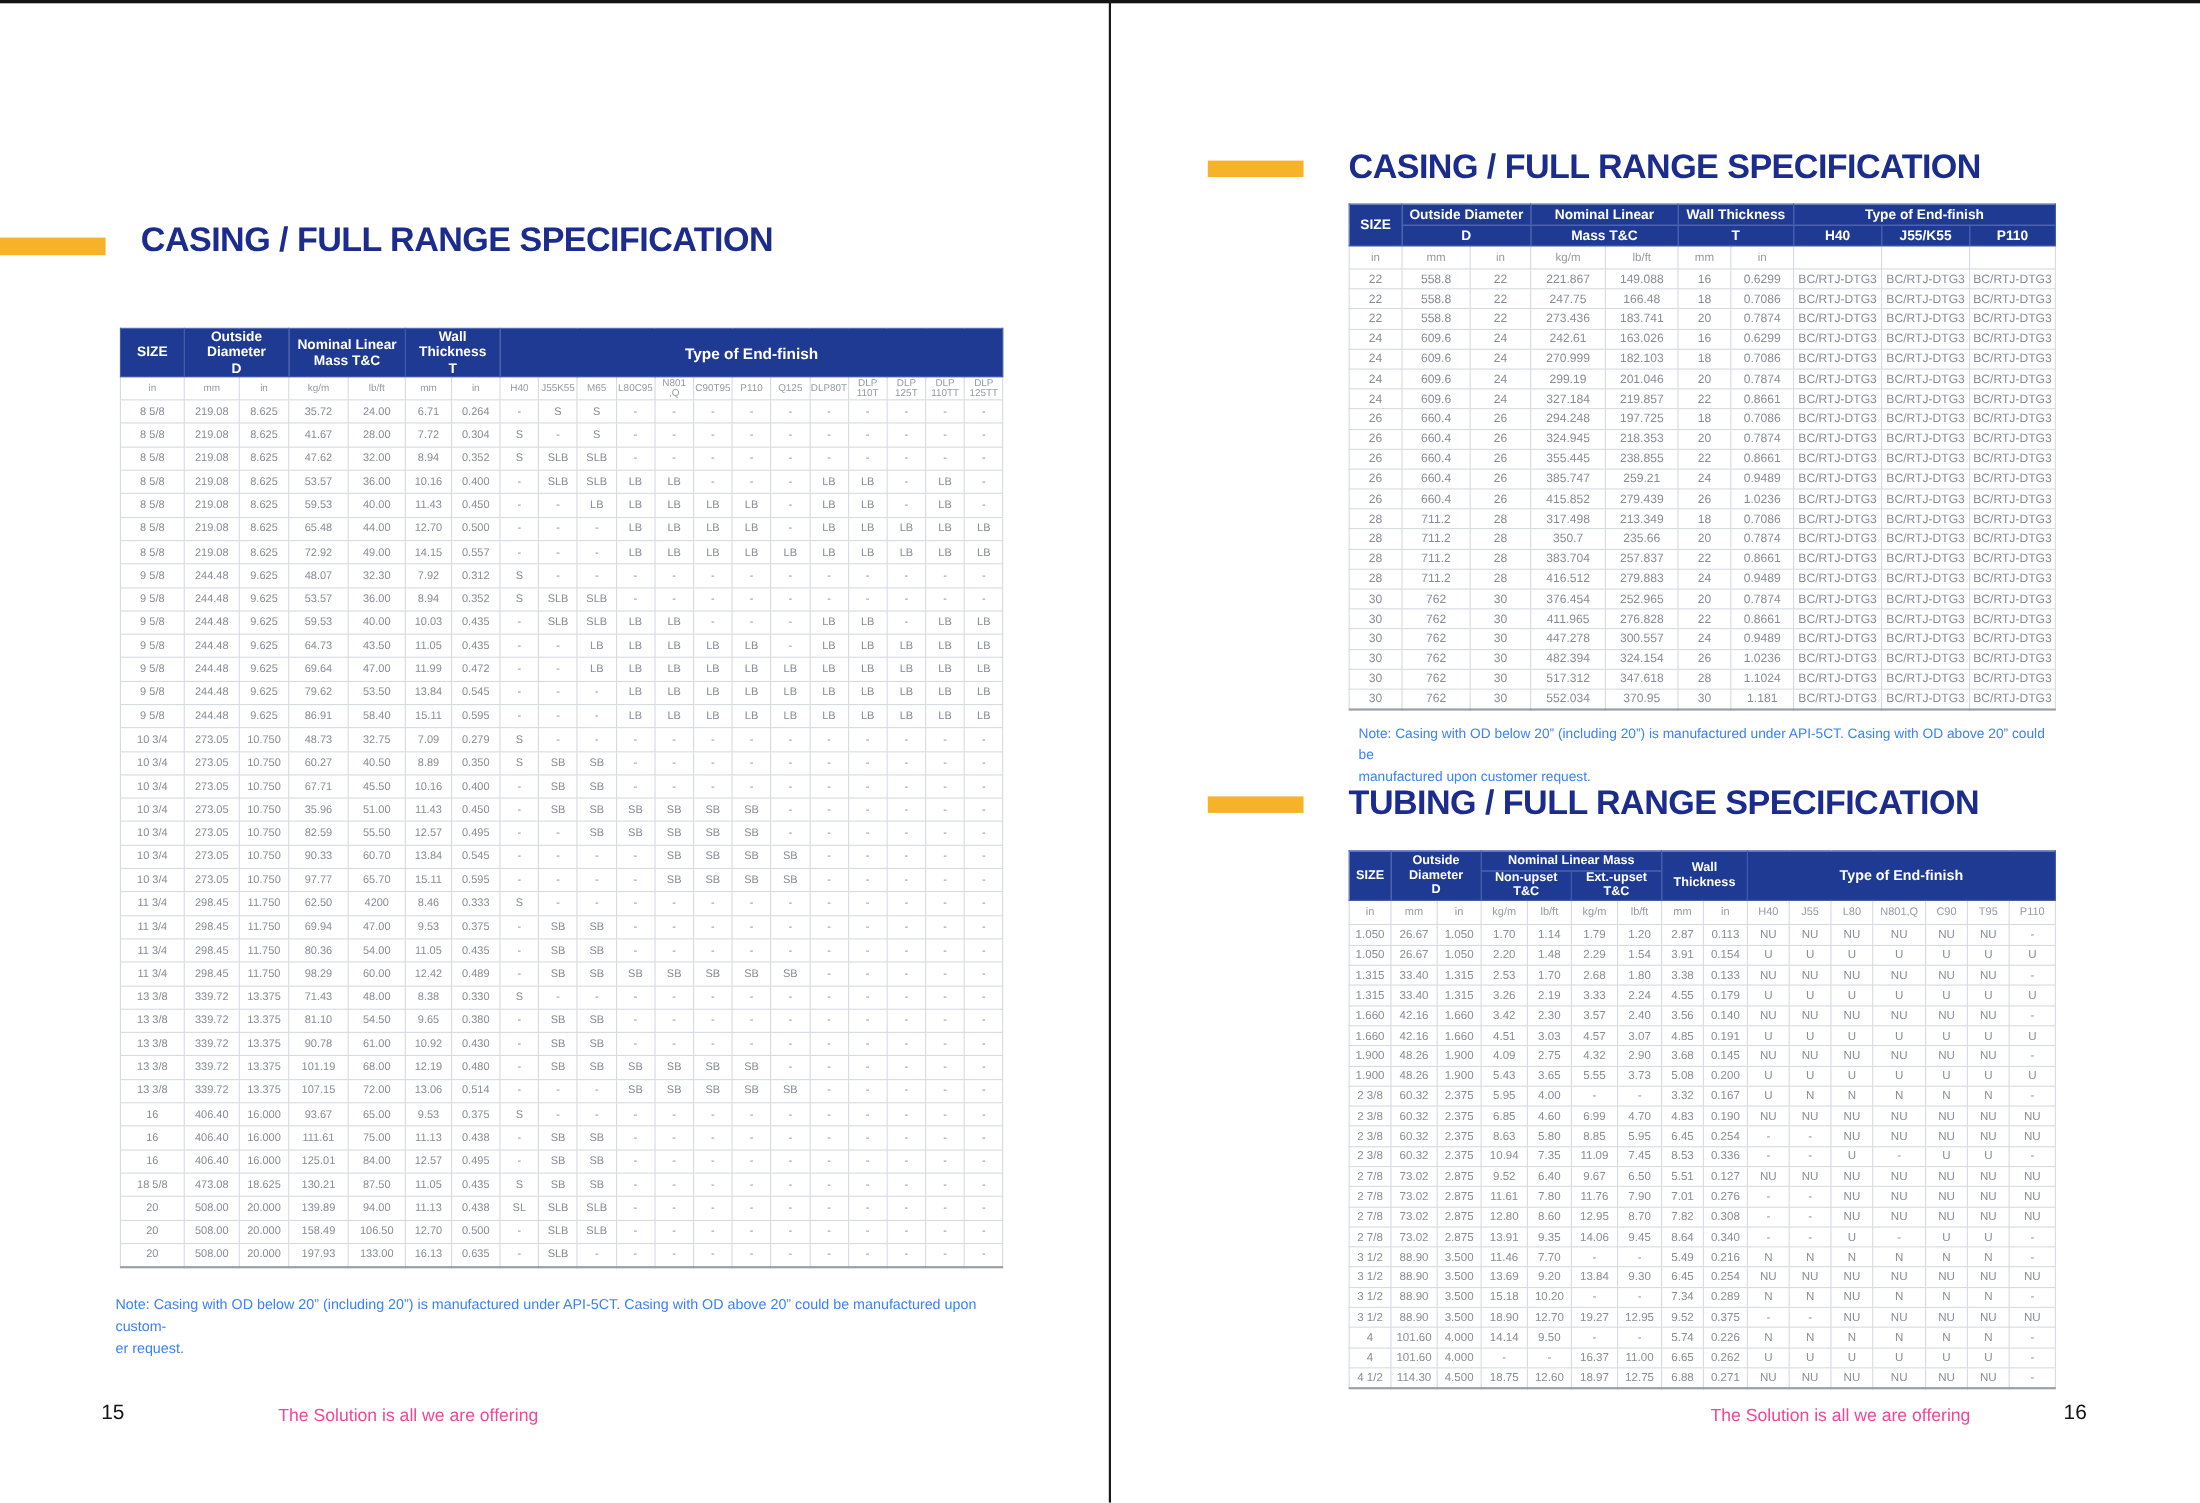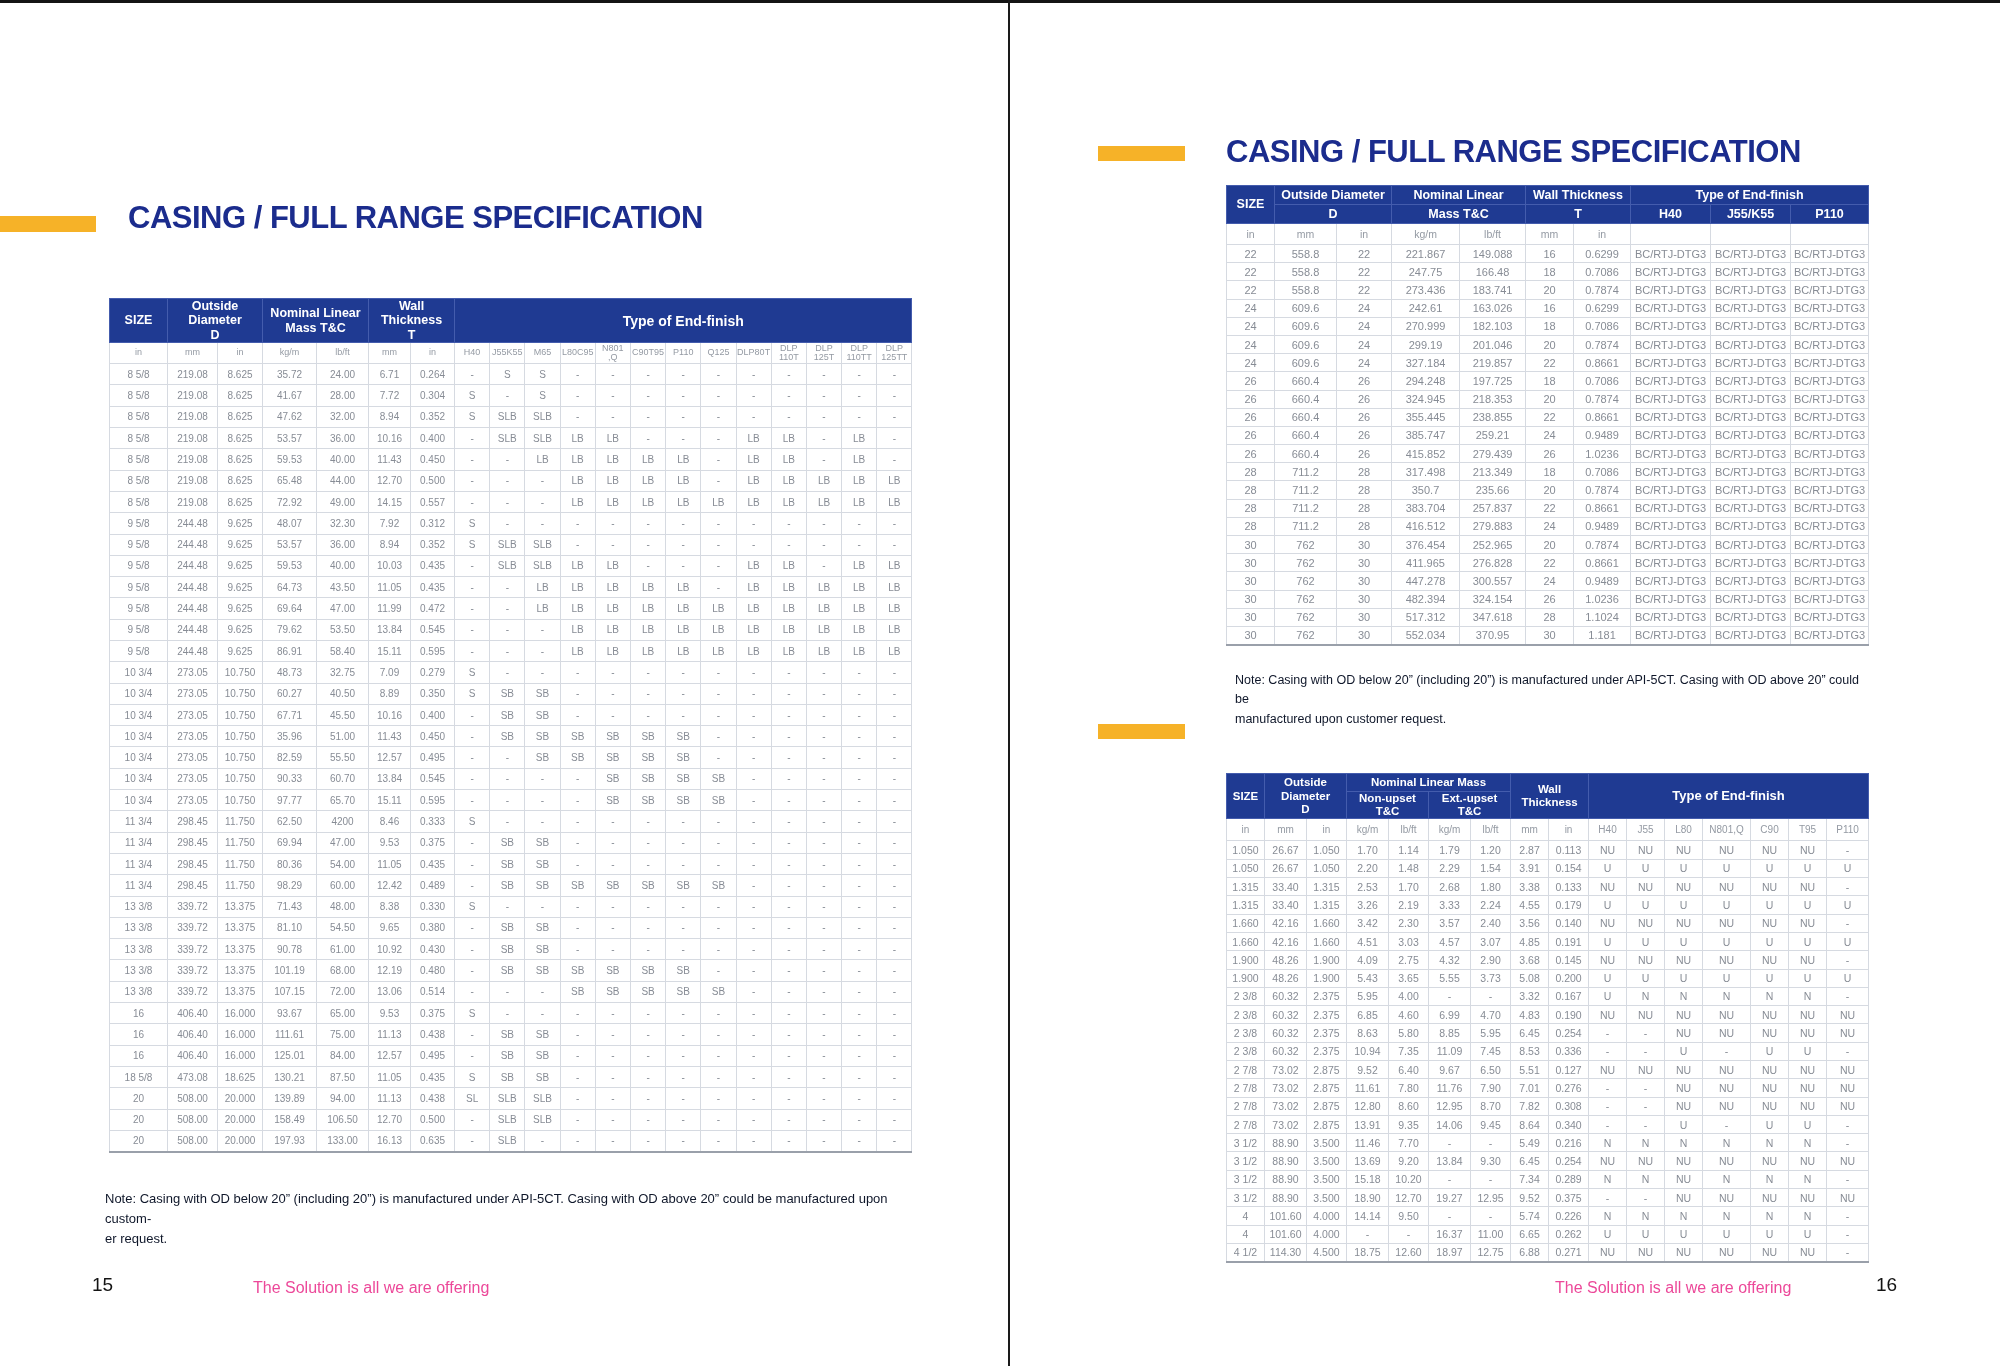--- a/index.html
+++ b/index.html
@@ -34,21 +34,21 @@
   #casing-right-table tr.units-row{height:21px;}
   #casing-right-table tr.units-row td{font-size:10.5px;}
   #casing-right-table tbody tr{height:18.2px;}
   
   #tubing-table{left:217px;top:773px;width:642px;font-size:10.5px;}
   #tubing-table thead tr{height:18px;}
   #tubing-table thead th{font-size:11.5px;}
   #tubing-table tr.units-row{height:22px;}
   #tubing-table tr.units-row td{font-size:10px;}
   #tubing-table tbody tr{height:18.3px;}
-  .note{position:absolute;color:#0f172a;font-size:13px;line-height:1.55;white-space:pre-line;margin-top:13px;}
+  .note{position:absolute;color:#3b82f6;font-size:13px;line-height:1.55;white-space:pre-line;}
   .footer-text{position:absolute;color:#ec4899;font-size:16px;white-space:nowrap;}
   .page-number{position:absolute;color:#141414;font-size:19px;}
 </style>
 </head>
 <body>
 
 <div class="top-rule"></div>
 
 <div class="page" id="page-left">
   <div class="accent-bar" style="left:0;top:216px;width:96px;height:16px;"></div>
@@ -1254,20 +1254,21 @@
           <td>BC/RTJ-DTG3</td>
           <td>BC/RTJ-DTG3</td>
         </tr>
       </tbody>
   </table>
 
   <div class="note" style="left:226px;top:658px;width:640px;font-size:12.5px;">Note: Casing with OD below 20” (including 20”) is manufactured under API-5CT. Casing with OD above 20” could be
 manufactured upon customer request.</div>
 
   <div class="accent-bar" style="left:89px;top:724px;width:87px;height:15px;"></div>
+  <div class="doc-title" style="left:217px;top:712px;">TUBING / FULL RANGE SPECIFICATION</div>
 
   <table class="spec" id="tubing-table">
     <colgroup>
       <col style="width:38px">
         <col style="width:42px">
         <col style="width:40px">
         <col style="width:42px">
         <col style="width:40px">
       <col style="width:42px">
         <col style="width:40px">

